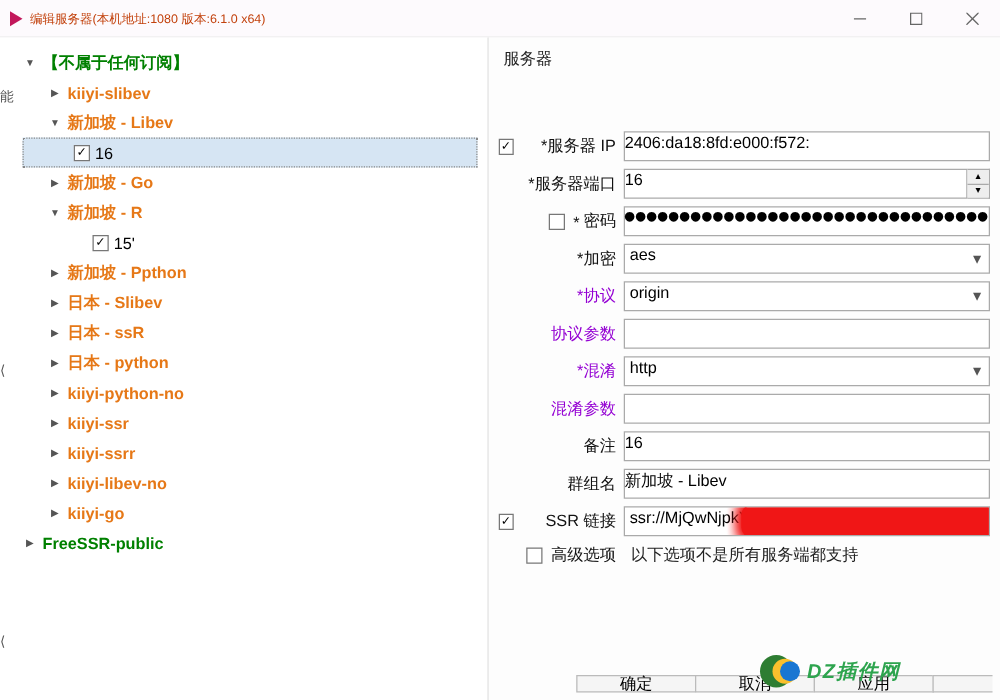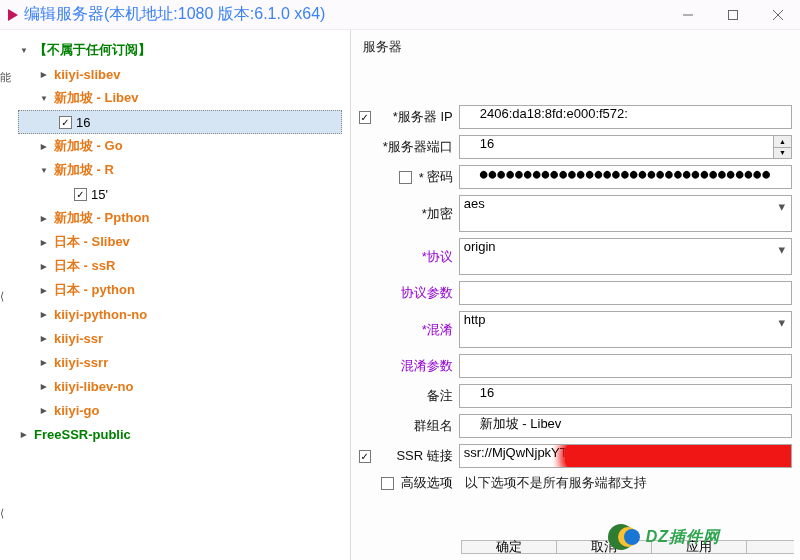--- a/index.html
+++ b/index.html
@@ -1,20 +1,20 @@
 <!DOCTYPE html>
 <html><head>
 <meta charset="utf-8">
 <style>
 * { margin: 0; padding: 0; box-sizing: border-box; font-family: "Microsoft YaHei", "SimSun", sans-serif; font-size: 13px; }
 body { width: 800px; height: 560px; background: #f8f8f8; overflow: hidden; position: relative; }
 
 .titlebar { height: 30px; background: #fdfafd; display: flex; align-items: center; padding: 0 0 0 8px; border-bottom: 1px solid #eee; }
 .titlebar .tcaret { width: 0; height: 0; border-left: 10px solid #c2185b; border-top: 6px solid transparent; border-bottom: 6px solid transparent; margin-right: 6px; }
-.titlebar .title { color: #3b82f6; font-size: 16px; flex: 1; }
+.titlebar .title { color: #c2410c; font-size: 10px; flex: 1; }
 .titlebar .winbtns { display: flex; }
 .titlebar .winbtn { width: 45px; height: 30px; display: flex; align-items: center; justify-content: center; color: #888; }
 .titlebar .winbtn svg { width: 10px; height: 10px; stroke: #666; stroke-width: 1; fill: none; }
 
 .content { display: flex; height: calc(100% - 30px); }
 
 .leftpane { width: 396px; background: #fff; border-right: 1px solid #ddd; padding-top: 8px; overflow: hidden; position: relative; }
 .tree { padding-left: 18px; }
 .tree-row { height: 24px; display: flex; align-items: center; white-space: nowrap; }
 .exp { width: 12px; height: 12px; margin-right: 4px; display: inline-flex; align-items: center; justify-content: center; color: #555; font-size: 10px; }
@@ -33,22 +33,22 @@
 
 .rightpane { flex: 1; background: #fdfdfd; padding: 8px 8px 0 8px; display: flex; flex-direction: column; position: relative; }
 .group-title { color: #222; margin-bottom: 6px; padding-left: 4px; }
 .form { flex: 1; margin-top: 43px; }
 .form-row { display: flex; align-items: center; margin-bottom: 6px; }
 .form-label { width: 82px; text-align: right; padding-right: 6px; color: #111; font-size: 13px; }
 .form-label.purple { color: #9400d3; }
 .form-label .star { color: #111; }
 .form-label.purple .star { color: #9400d3; }
 .pre-cb { width: 18px; display: flex; justify-content: flex-end; padding-right: 2px; }
-.inp { flex: 1; height: 24px; border: 1px solid #aaa; background: #fff; padding: 0 20px; font-size: 13px; color: #000; }
-.sel { flex: 1; height: 37px; border: 1px solid #aaa; background: #fff; padding: 0 4px; font-size: 13px; position: relative; }
+.inp { flex: 1; height: 24px; border: 1px solid #aaa; background: #fff; padding: 0 0; font-size: 13px; color: #000; }
+.sel { flex: 1; height: 24px; border: 1px solid #aaa; background: #fff; padding: 0 4px; font-size: 13px; position: relative; }
 .sel::after { content: "▾"; position: absolute; right: 6px; top: 3px; color: #555; }
 .spin { width: 18px; height: 24px; border: 1px solid #aaa; border-left: none; display: flex; flex-direction: column; }
 .spin div { flex: 1; display: flex; align-items: center; justify-content: center; font-size: 7px; background: #eee; border-bottom: 1px solid #aaa; }
 .spin div:last-child { border-bottom: none; }
 .pw { letter-spacing: 1px; font-family: monospace; }
 .ssr-input { flex: 1; height: 24px; border: 1px solid #aaa; background: linear-gradient(to right, #fff 0%, #fff 28%, #f01616 40%, #f01616 95%, #f01616 100%); padding: 0 4px; font-size: 12px; color: #000; overflow: hidden; white-space: nowrap; border-radius: 0; position: relative; }
 .ssr-input .red-overlay { position: absolute; right: -6px; top: -2px; bottom: -2px; width: 70%; background: #f01616; box-shadow: 0 0 8px 4px #f01616; border-radius: 8px; }
 .advtext { color: #222; padding-left: 6px; }
 
 .btnbar { position: absolute; bottom: 6px; right: 6px; left: 6px; display: flex; justify-content: flex-end; gap: 0; }

